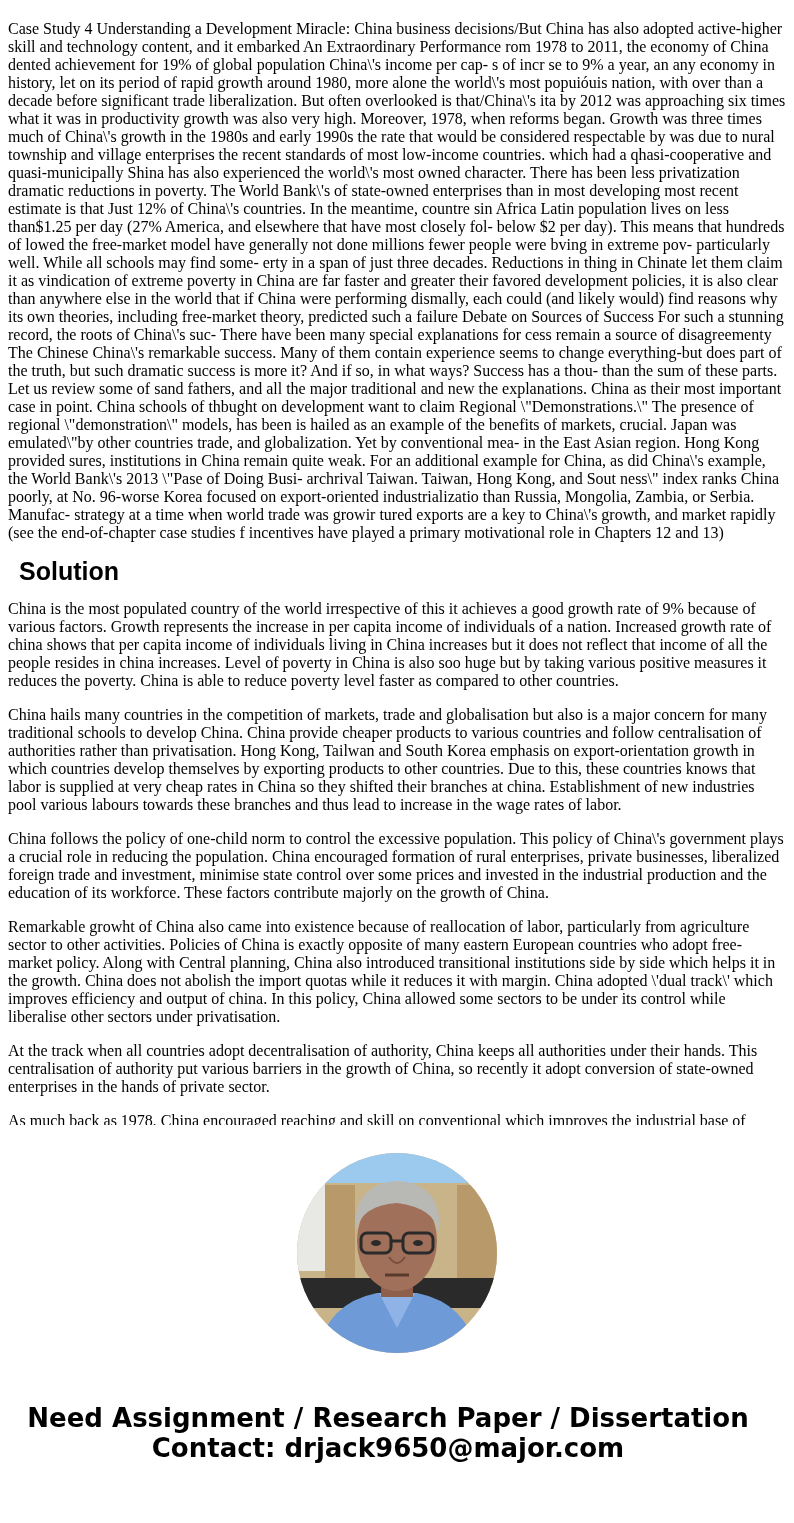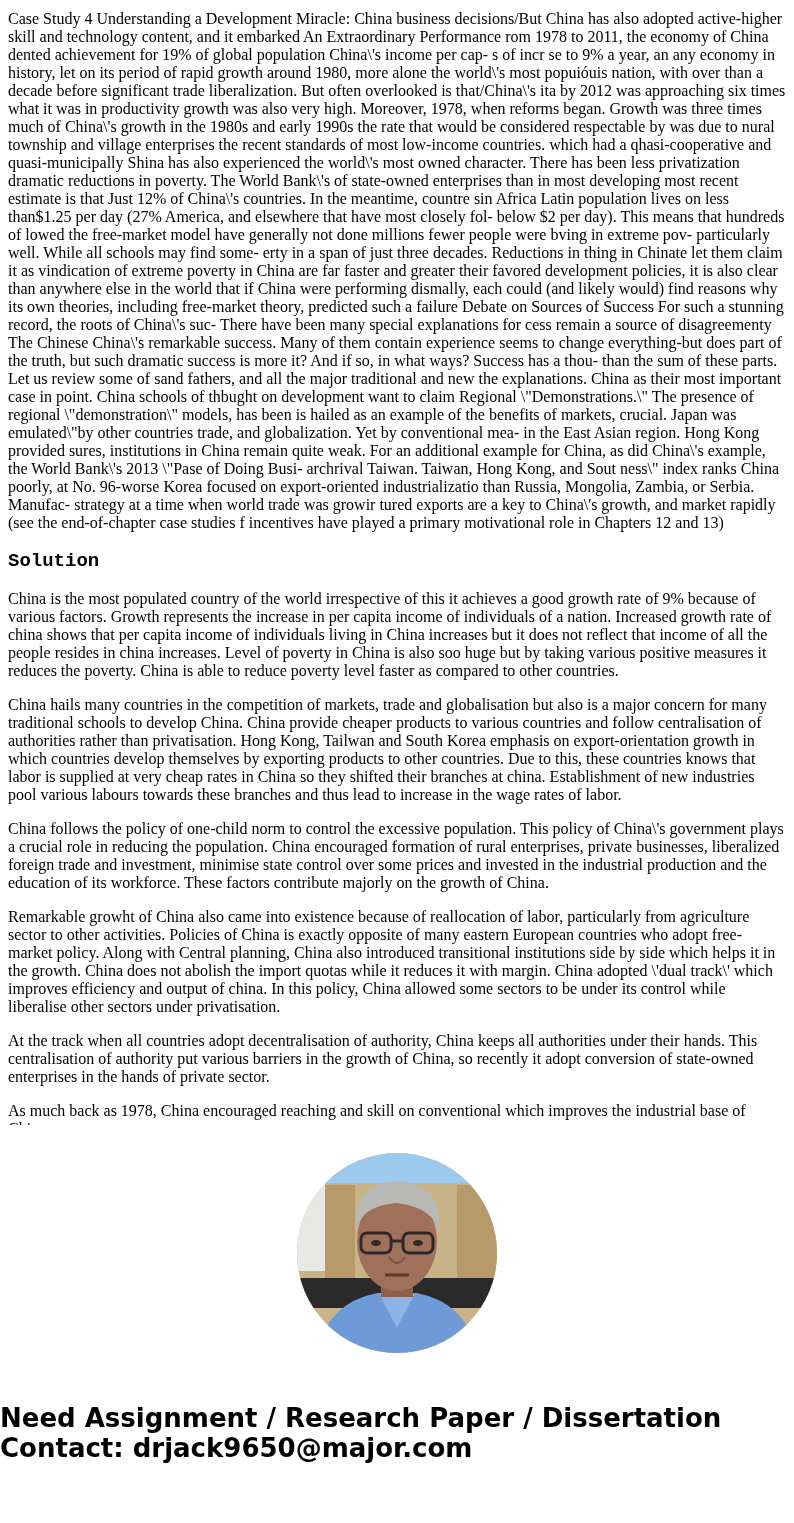--- a/index.html
+++ b/index.html
@@ -19,44 +19,45 @@
       left: 8px;
       top: 8px;
       width: 778px;
       height: 1117px;
       overflow: hidden;
       font-family: "Liberation Serif", "DejaVu Serif", serif;
       font-size: 16px;
       line-height: 18px;
     }
     .doc p {
-      margin: 2px 0 16px 0;
+      margin: 12px 0 16px 0;
     }
     .doc h3 {
-      font-family: Liberation Mono, monospace;
-      font-size: 19px;
+      font-family: Liberation Sans, sans-serif;
+      font-size: 25px;
       font-weight: bold;
       line-height: 22px;
-      margin: 18px 0 18px 0;
+      margin: 18px 0 18px 11px;
     }
     .avatar-wrap {
       position: absolute;
       left: 297px;
       top: 1153px;
       width: 200px;
       height: 200px;
       border-radius: 50%;
       overflow: hidden;
     }
     .avatar-wrap svg { display: block; }
     .promo {
       position: absolute;
       left: 0;
       top: 1403px;
       width: 776px;
+      text-align: center;
       font-family: "DejaVu Sans", sans-serif;
       font-weight: bold;
       font-size: 26px;
       line-height: 30px;
       color: #000000;
     }
     .promo div { margin: 0; }
   </style>
 </head>
 <body>

